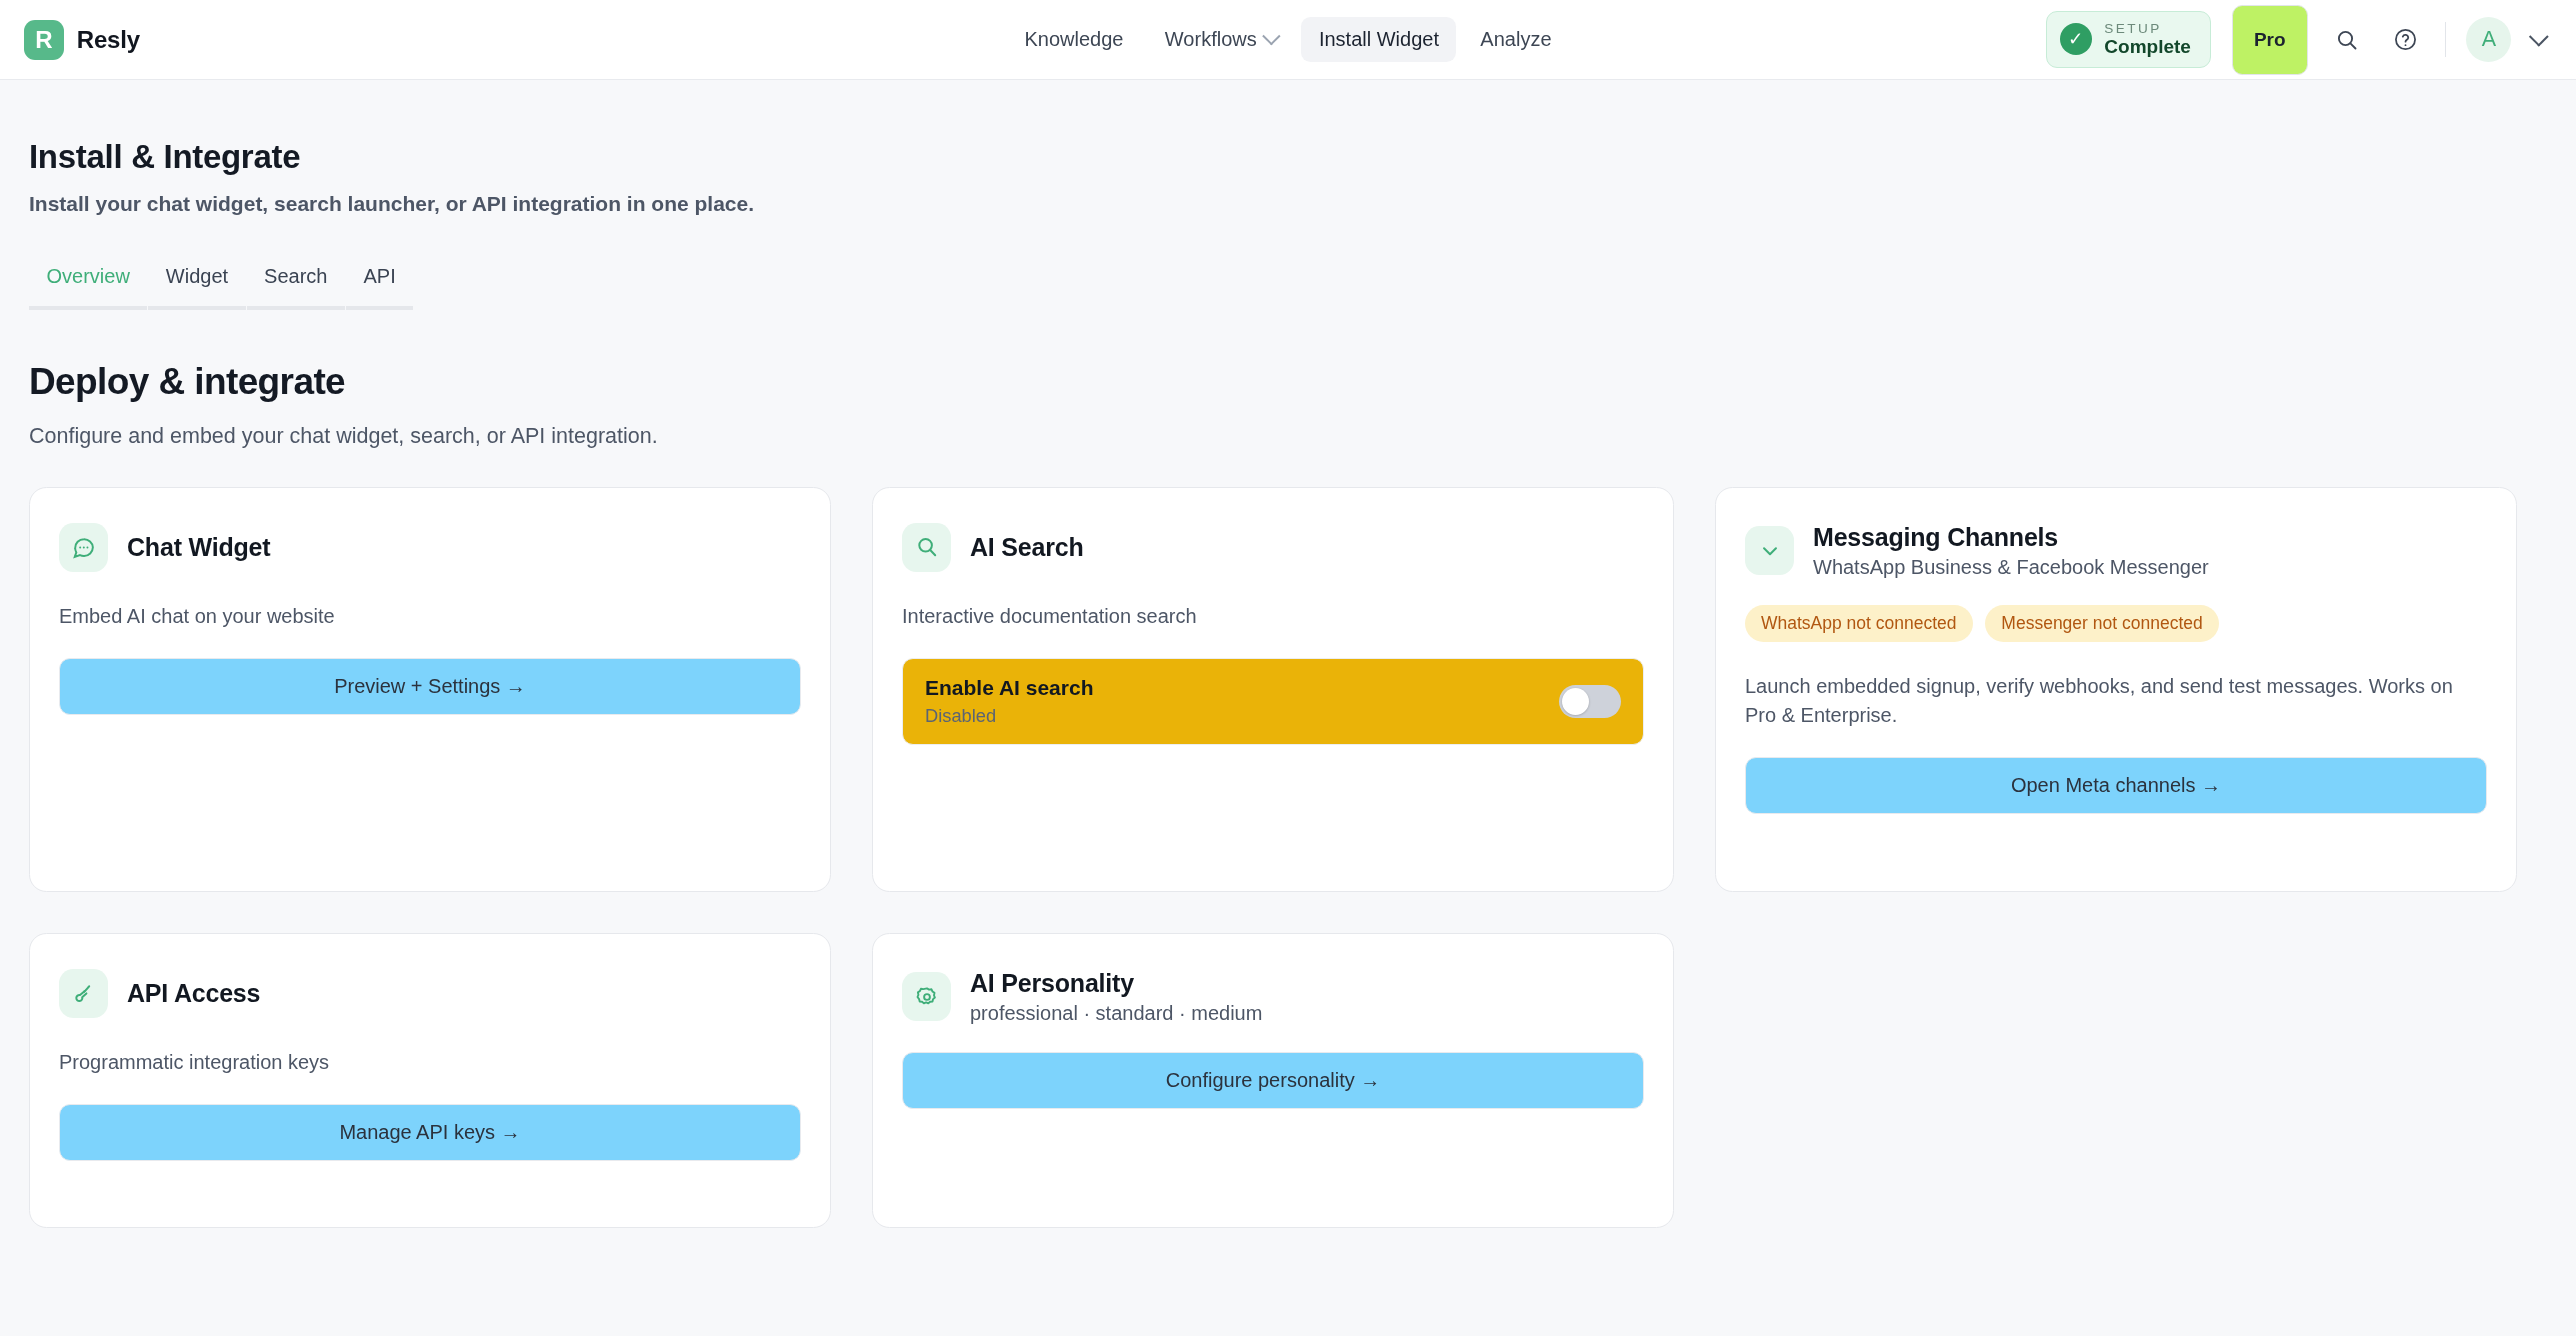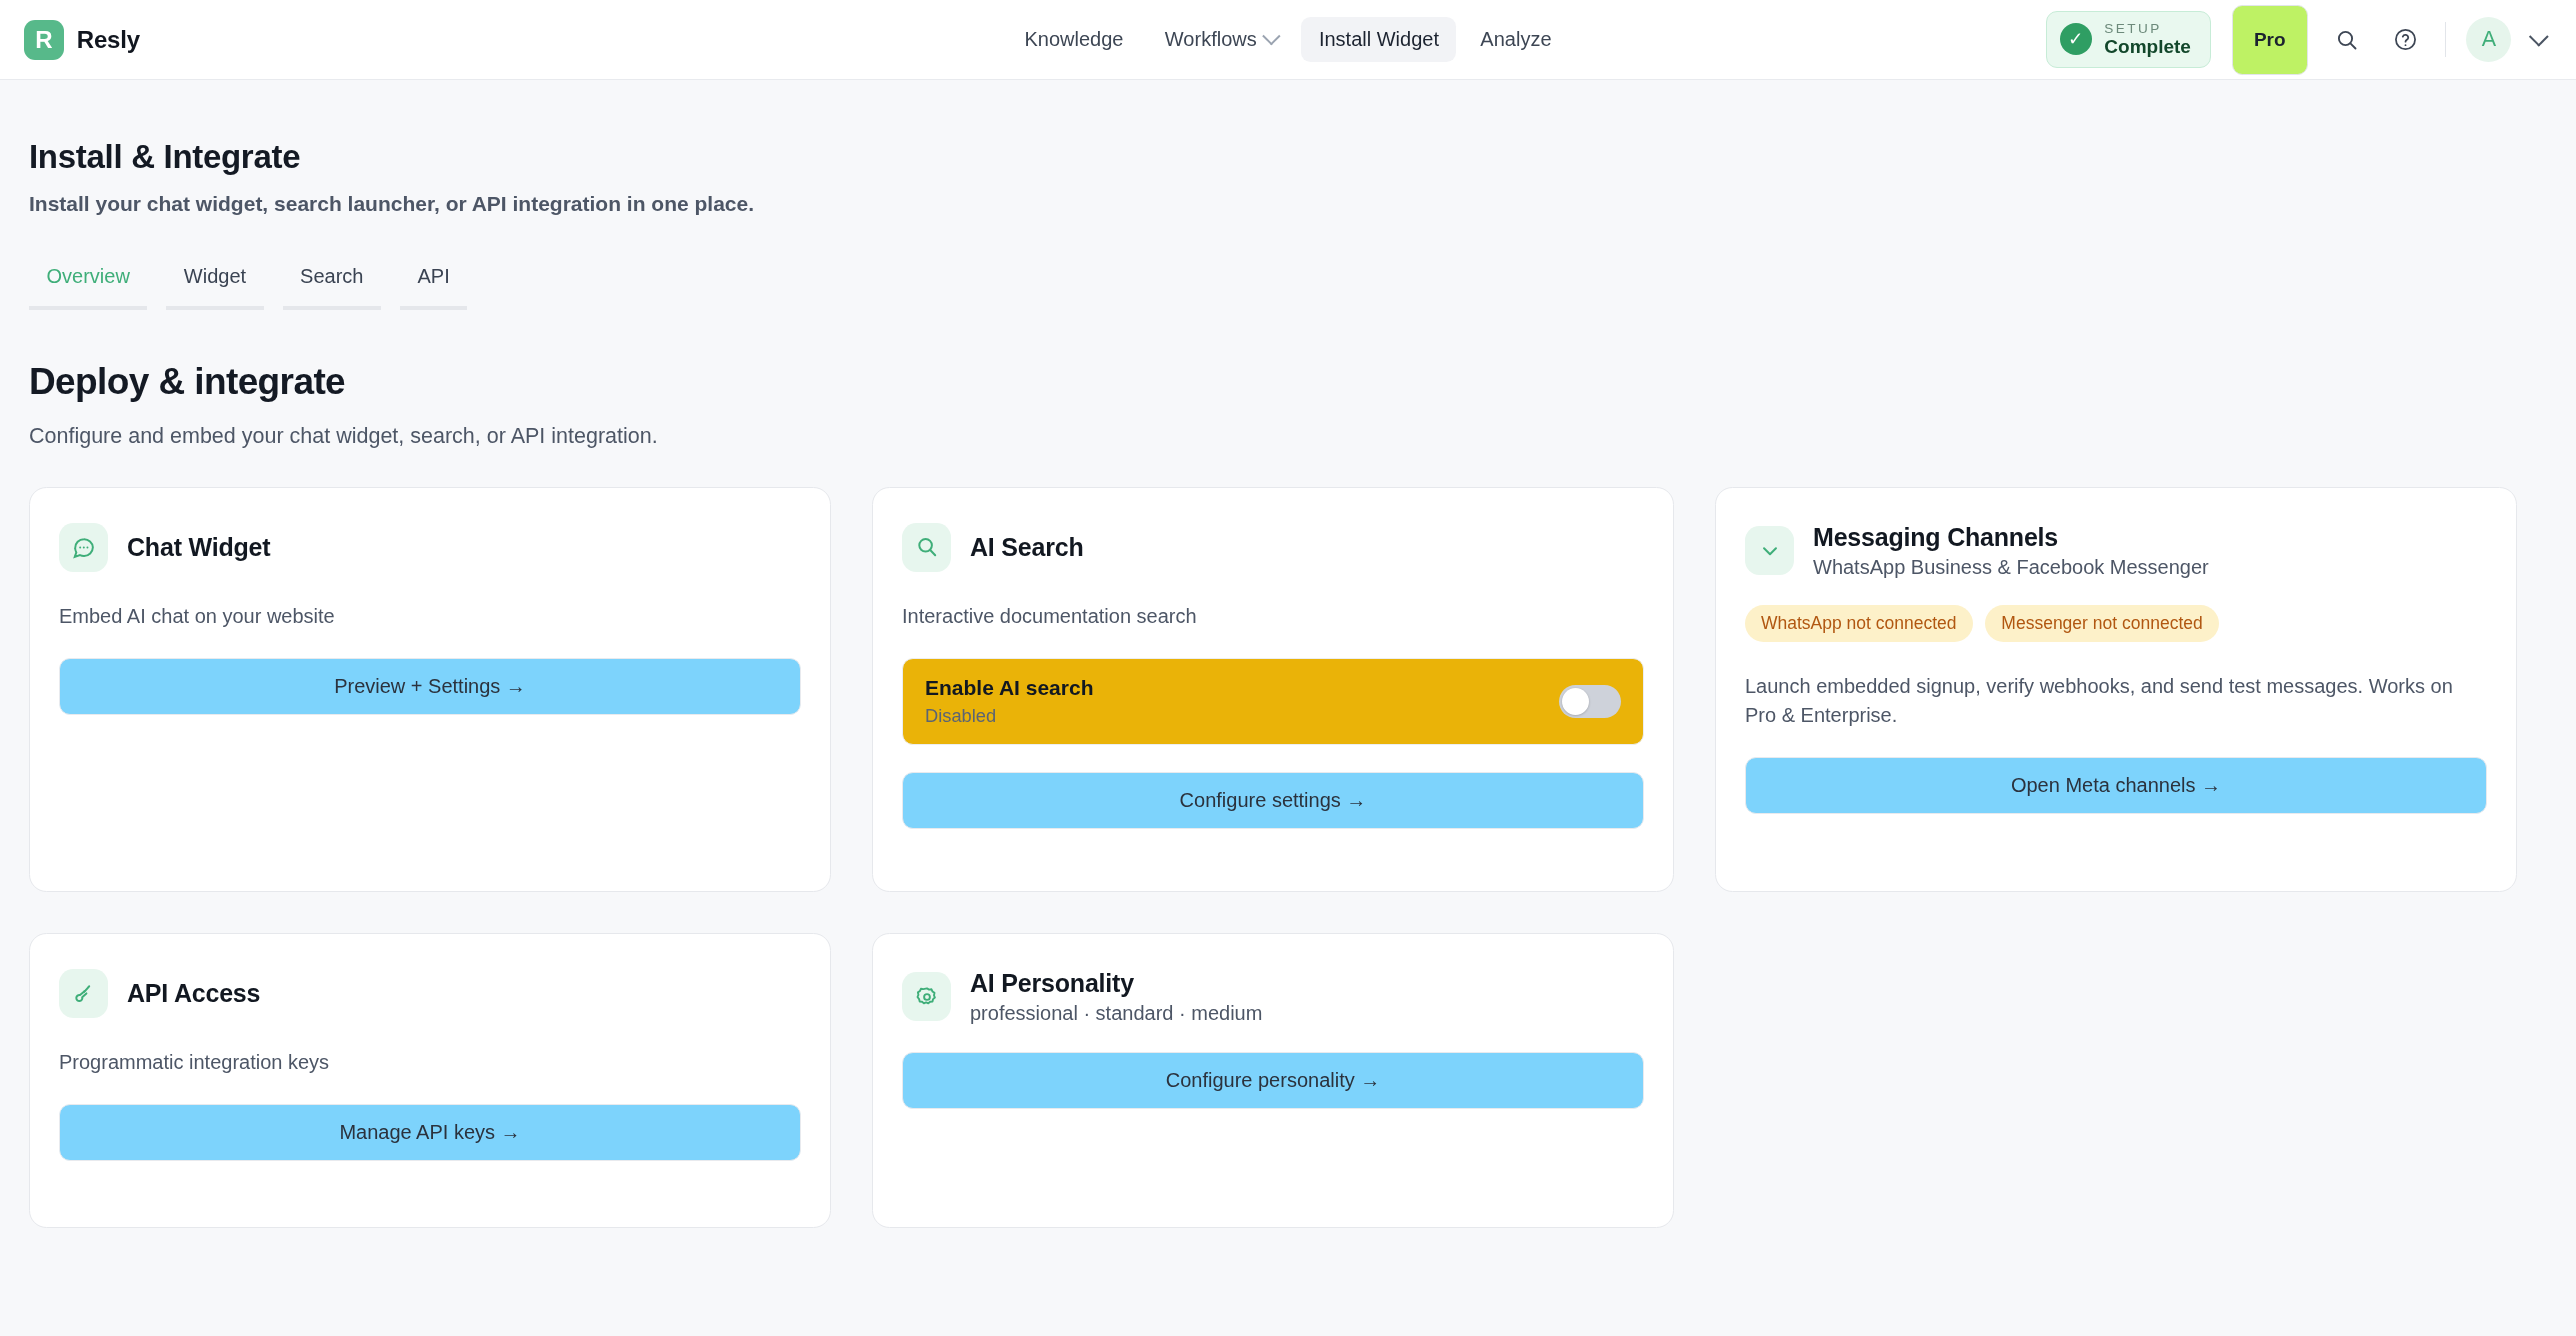--- a/index.html
+++ b/index.html
@@ -134,21 +134,21 @@
   .page-sub {
     margin-top: 16px;
     font-size: 21px;
     color: #4d5666;
     font-weight: bold;
   }
 
   .tabs {
     margin-top: 49px;
     display: flex;
-    gap: 19px;
+    gap: 1px;
   }
   .tab {
     font-size: 20px;
     color: #3a4352;
     padding: 0 17.5px 17.5px 17.5px;
     border-bottom: 4px solid #e5e7eb;
   }
   .tab.active { color: #3fae79; }
 
   .section-title {
@@ -366,21 +366,20 @@
       <div class="toggle-row">
         <div>
           <div class="toggle-label">Enable AI search</div>
           <div class="toggle-state">Disabled</div>
         </div>
         <div class="switch">
           <div class="knob"></div>
         </div>
       </div>
 
-      <div class="btn">Configure settings →</div>
     </div>
 
     <div class="card r1">
       <div class="card-head tall">
         <div class="card-icon">
           <svg width="22" height="22" viewBox="0 0 24 24" fill="none" stroke="currentColor" stroke-width="2.2" stroke-linecap="round" stroke-linejoin="round">
             <polyline points="5.5,9 12,15.5 18.5,9"></polyline>
           </svg>
         </div>
         <div>

